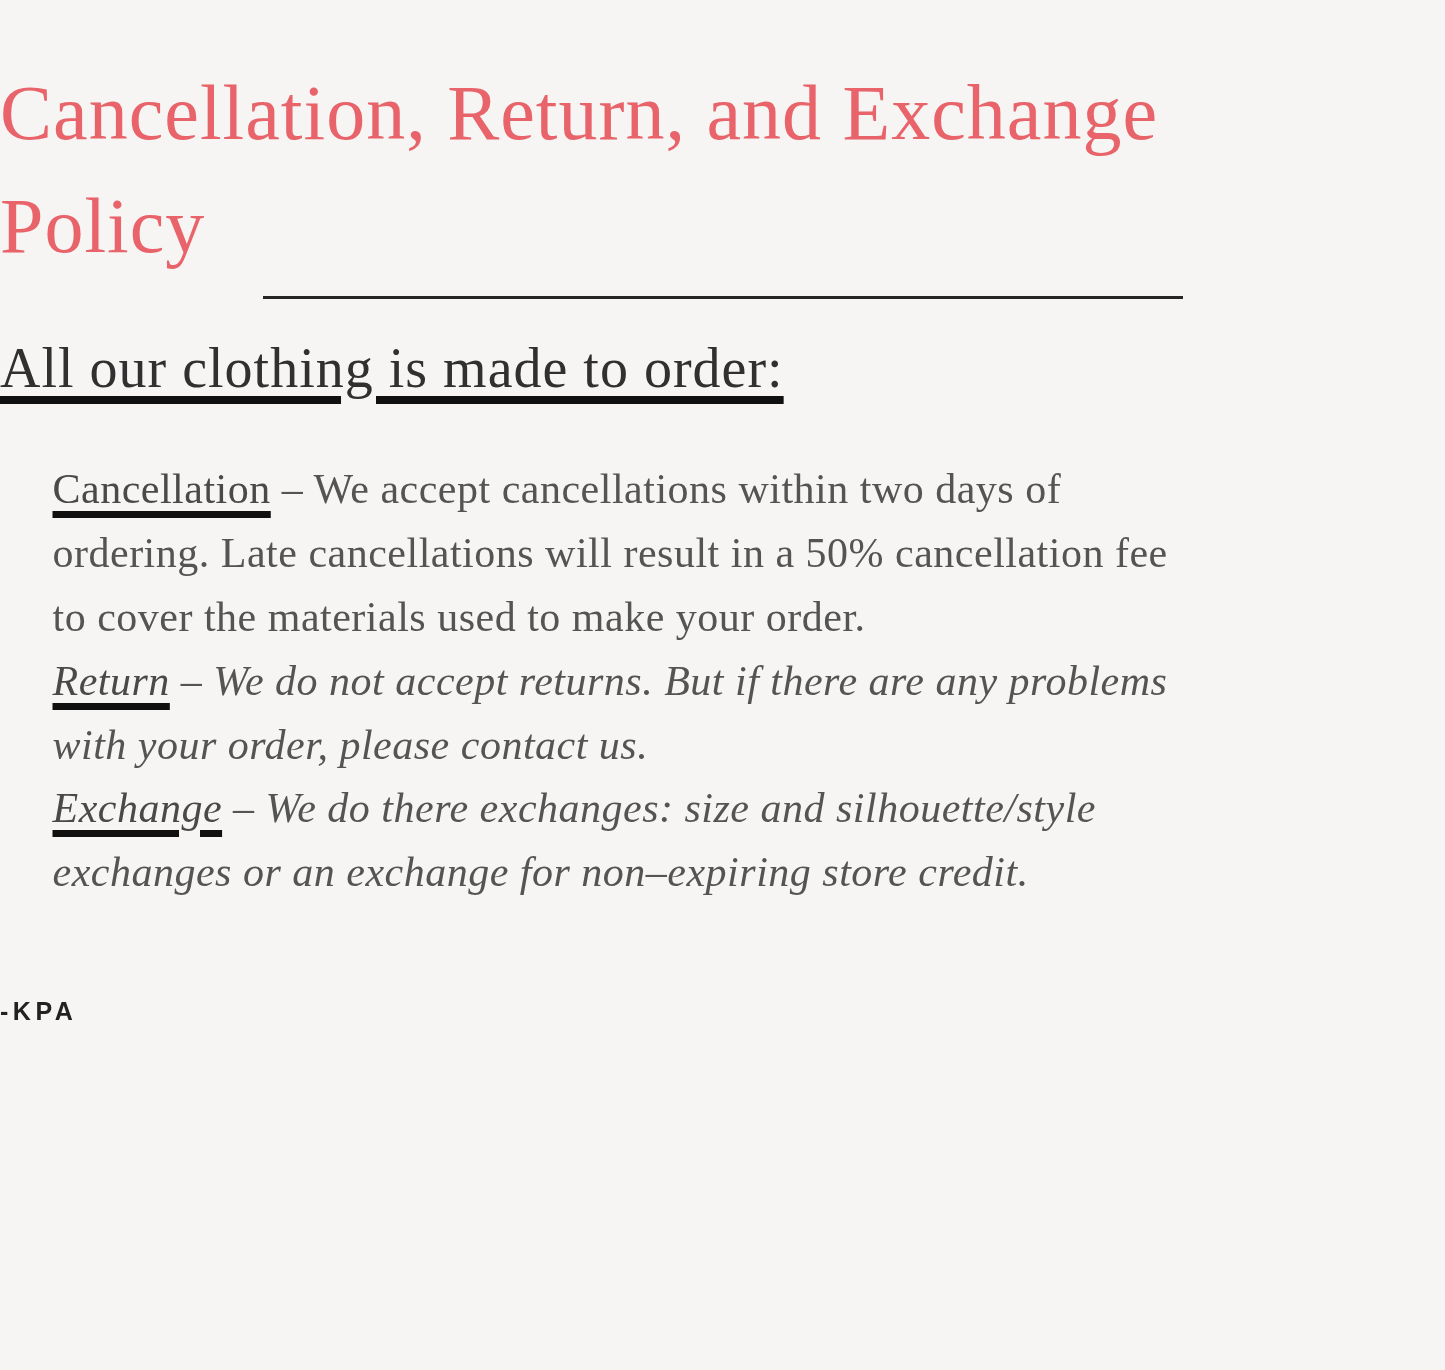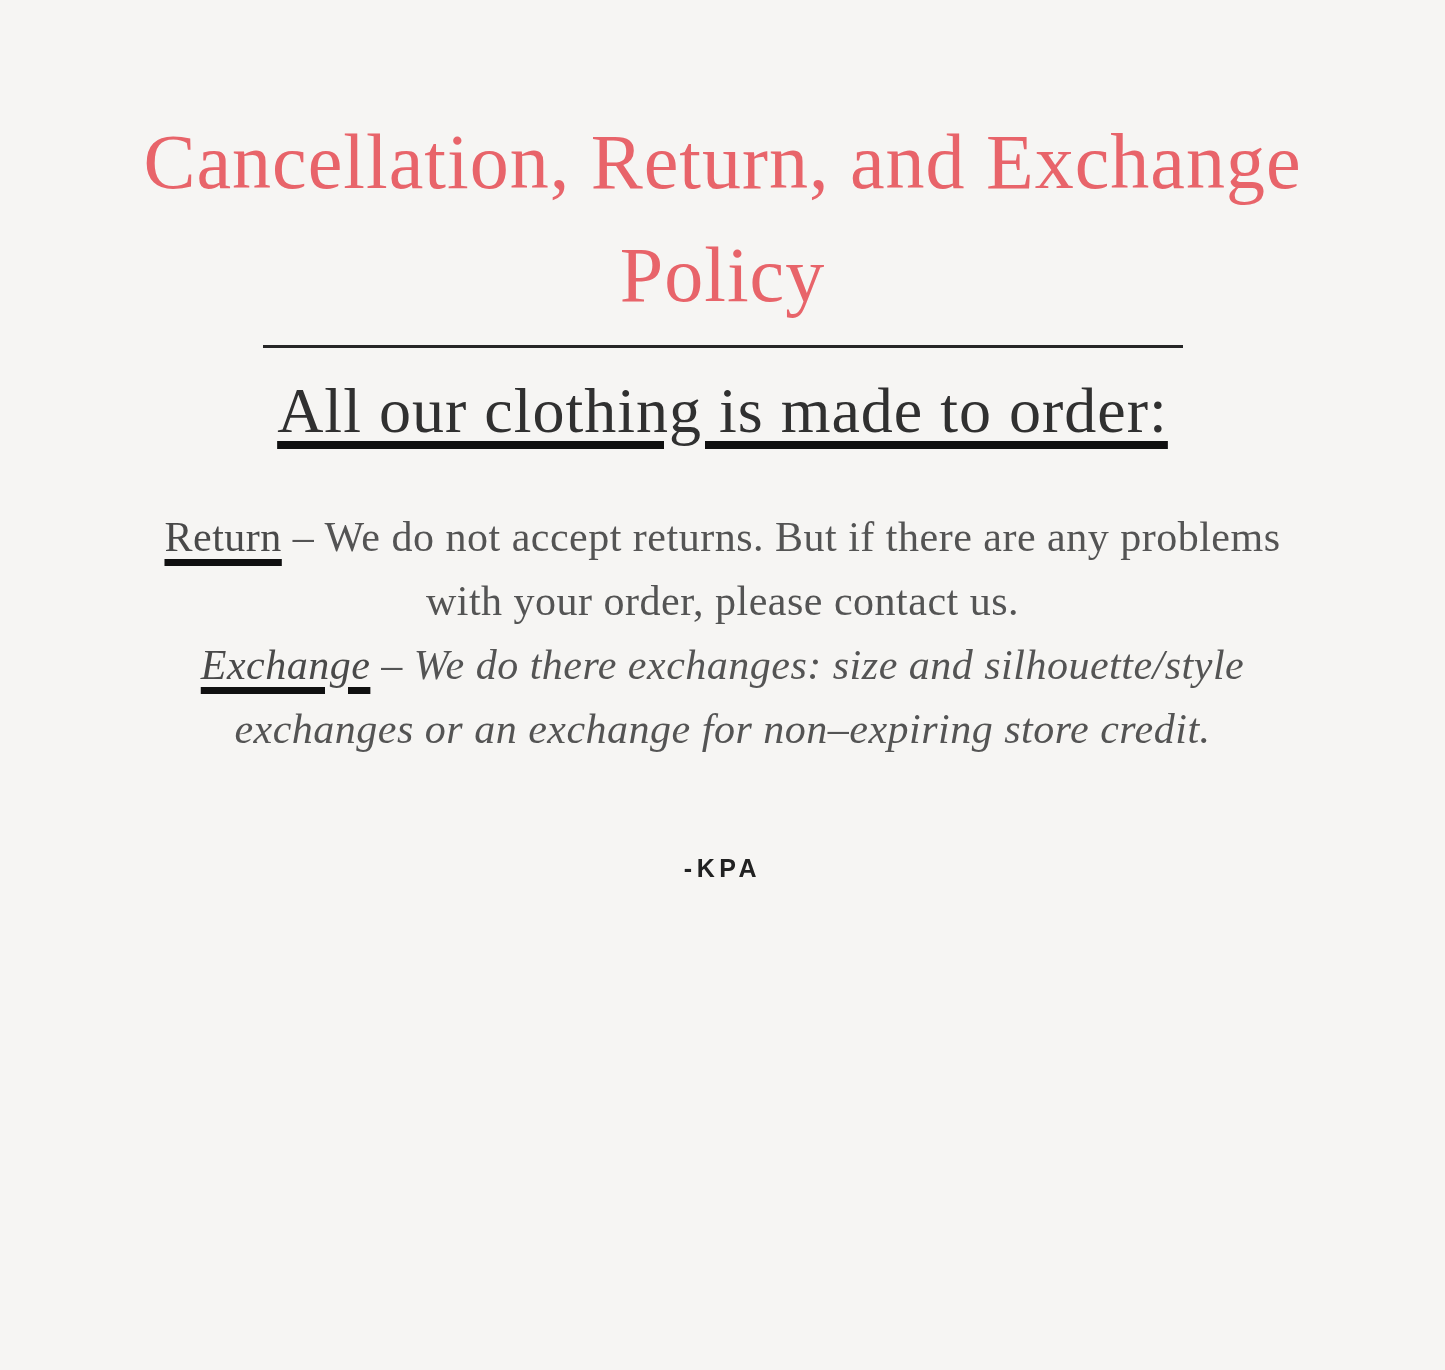--- a/index.html
+++ b/index.html
@@ -11,22 +11,21 @@
 
   body {
     background: #f6f5f3;
     font-family: "Liberation Serif", serif;
     overflow: hidden;
   }
 
   .page {
     width: 1445px;
     height: 1370px;
-    padding-top: 105px;
-    text-align: center;
+    padding-top: 56px;
     background: #f6f5f3;
   }
 
   
   .page-title {
     font-family: "Liberation Serif", serif;
     font-weight: 400;
     font-size: 78px;
     line-height: 1.45;
     color: #e8646a;
@@ -38,24 +37,24 @@
   .title-divider {
     width: 920px;
     height: 0;
     border: none;
     border-top: 3px solid #262626;
     margin: 14px auto 0 auto;
   }
 
   
   .subtitle {
-    margin-top: 26px;
+    margin-top: 37px;
     font-family: "Liberation Serif", serif;
     font-weight: 400;
-    font-size: 64px;
+    font-size: 56px;
     color: #303030;
     letter-spacing: 1px;
   }
   .subtitle .u {
     text-decoration: underline;
     text-decoration-color: #101010;
     text-decoration-thickness: 8px;
     text-underline-offset: 9px;
     text-decoration-skip-ink: auto;
   }
@@ -112,20 +111,23 @@
 
   <h1 class="page-title">Cancellation, Return, and Exchange
 Policy</h1>
 
   <hr class="title-divider">
 
   <h2 class="subtitle"><span class="u">All our clothing is made to order:</span></h2>
 
   <div class="policies">
 
+    <p class="policy"><span class="term">Cancellation</span><span class="policy-text"> – We accept cancellations within two days of
+ordering. Late cancellations will result in a 50% cancellation fee
+to cover the materials used to make your order.</span></p>
 
     <p class="policy"><span class="term">Return</span><span class="policy-text"> – We do not accept returns. But if there are any problems
 with your order, please contact us.</span></p>
 
     <p class="policy"><span class="term">Exchange</span><span class="policy-text"> – We do there exchanges: size and silhouette/style
 exchanges or an exchange for non–expiring store credit.</span></p>
 
   </div>
 
   <div class="footer">

